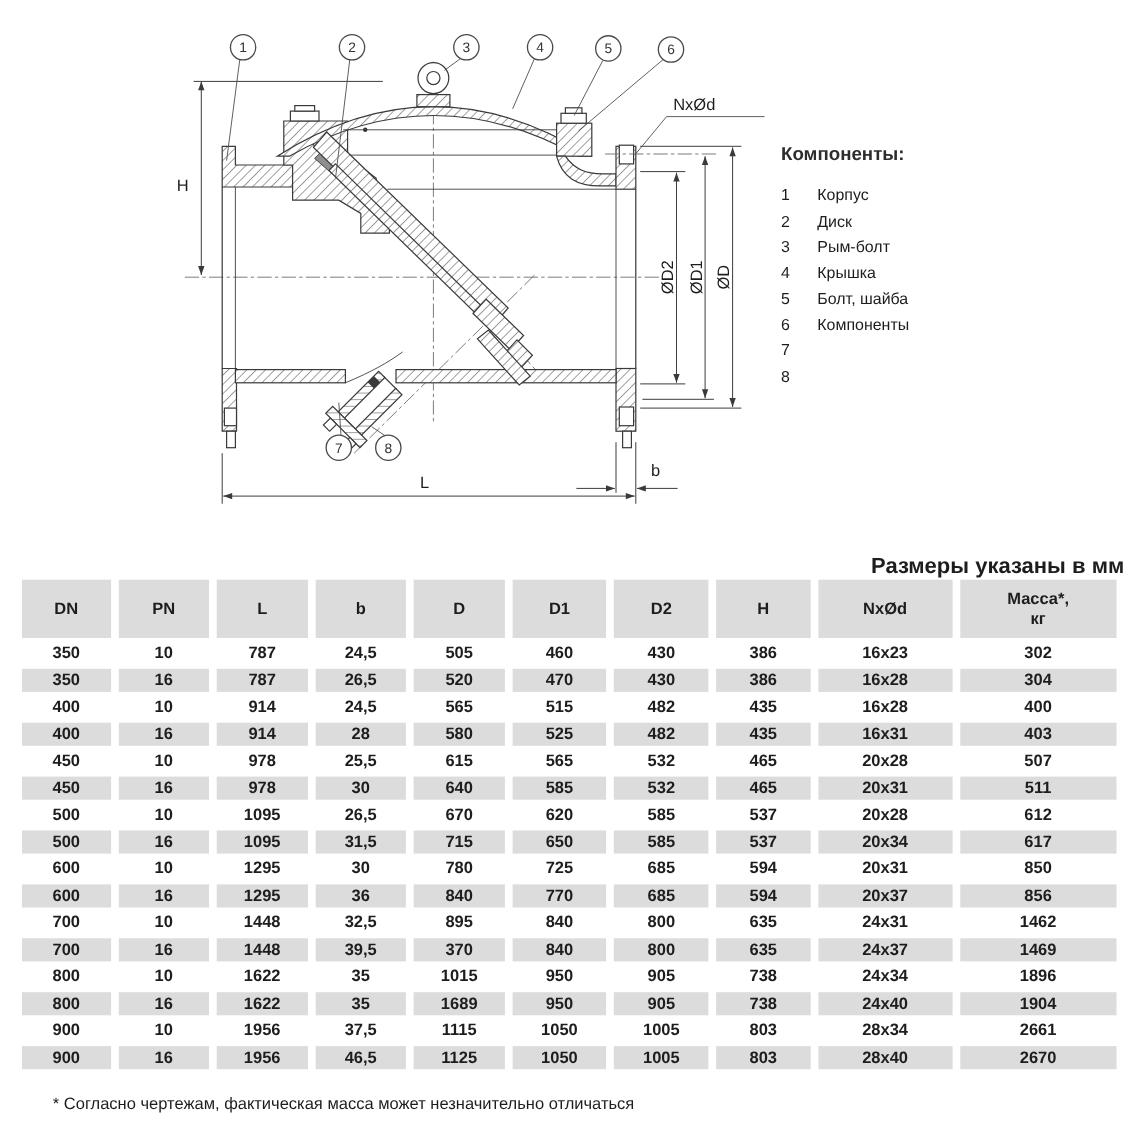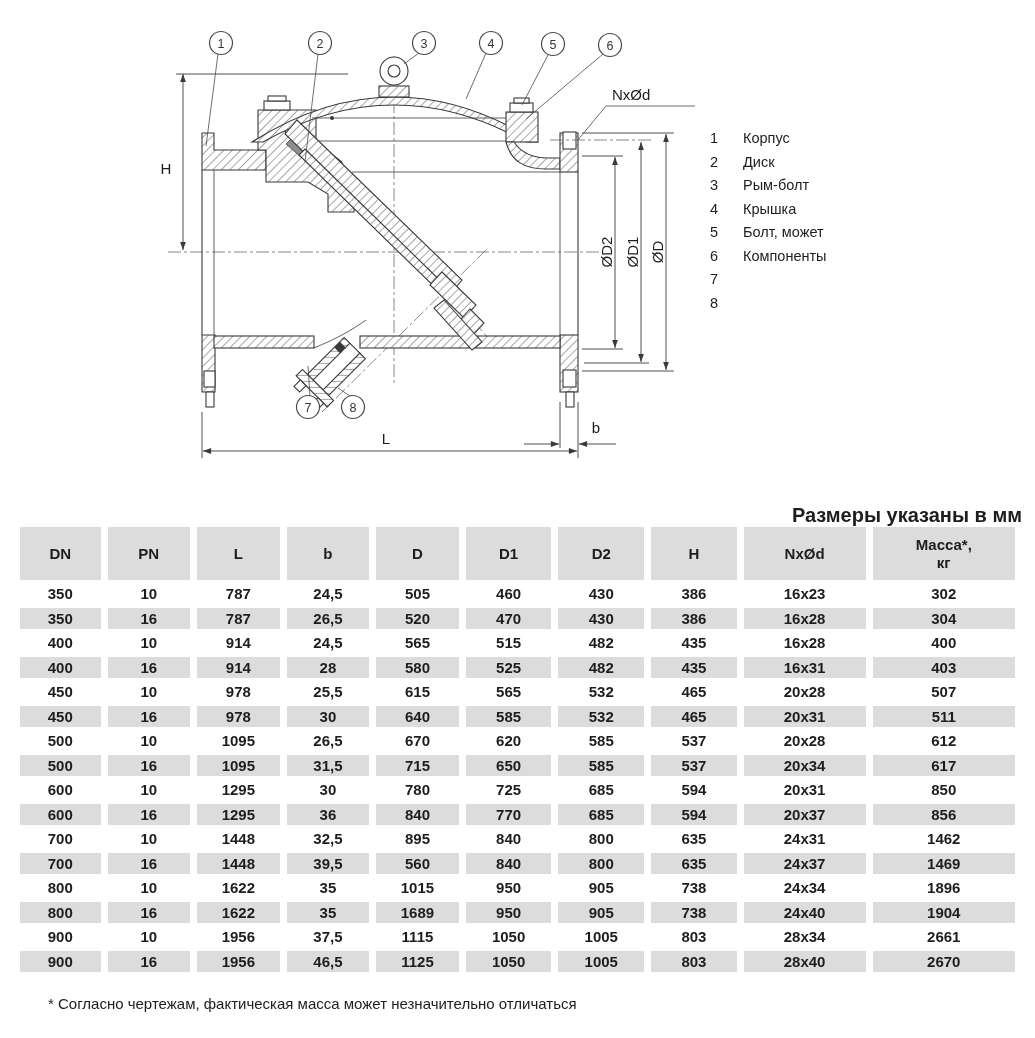--- a/index.html
+++ b/index.html
@@ -207,40 +207,41 @@
       <circle cx="308" cy="407" r="11.5"></circle>
       <text x="308" y="411.5">7</text>
     </g>
   <g class="balloon">
       <circle cx="353" cy="407" r="11.5"></circle>
       <text x="353" y="411.5">8</text>
     </g>
 </svg>
 
 <div class="components">
+  <h3>Компоненты:</h3>
   <div id="comp-items">
       <div class="comp-row">
         <span class="comp-num">1</span>
         <span class="comp-label">Корпус</span>
       </div>
       <div class="comp-row">
         <span class="comp-num">2</span>
         <span class="comp-label">Диск</span>
       </div>
       <div class="comp-row">
         <span class="comp-num">3</span>
         <span class="comp-label">Рым-болт</span>
       </div>
       <div class="comp-row">
         <span class="comp-num">4</span>
         <span class="comp-label">Крышка</span>
       </div>
       <div class="comp-row">
         <span class="comp-num">5</span>
-        <span class="comp-label">Болт, может</span>
+        <span class="comp-label">Болт, шайба</span>
       </div>
       <div class="comp-row">
         <span class="comp-num">6</span>
         <span class="comp-label">Компоненты</span>
       </div>
       <div class="comp-row">
         <span class="comp-num">7</span>
       </div>
       <div class="comp-row">
         <span class="comp-num">8</span>
@@ -409,21 +410,21 @@
         <td>800</td>
         <td>635</td>
         <td>24x31</td>
         <td>1462</td>
       </tr>
       <tr class="shade">
         <td>700</td>
         <td>16</td>
         <td>1448</td>
         <td>39,5</td>
-        <td>560</td>
+        <td>370</td>
         <td>840</td>
         <td>800</td>
         <td>635</td>
         <td>24x37</td>
         <td>1469</td>
       </tr>
       <tr>
         <td>800</td>
         <td>10</td>
         <td>1622</td>

